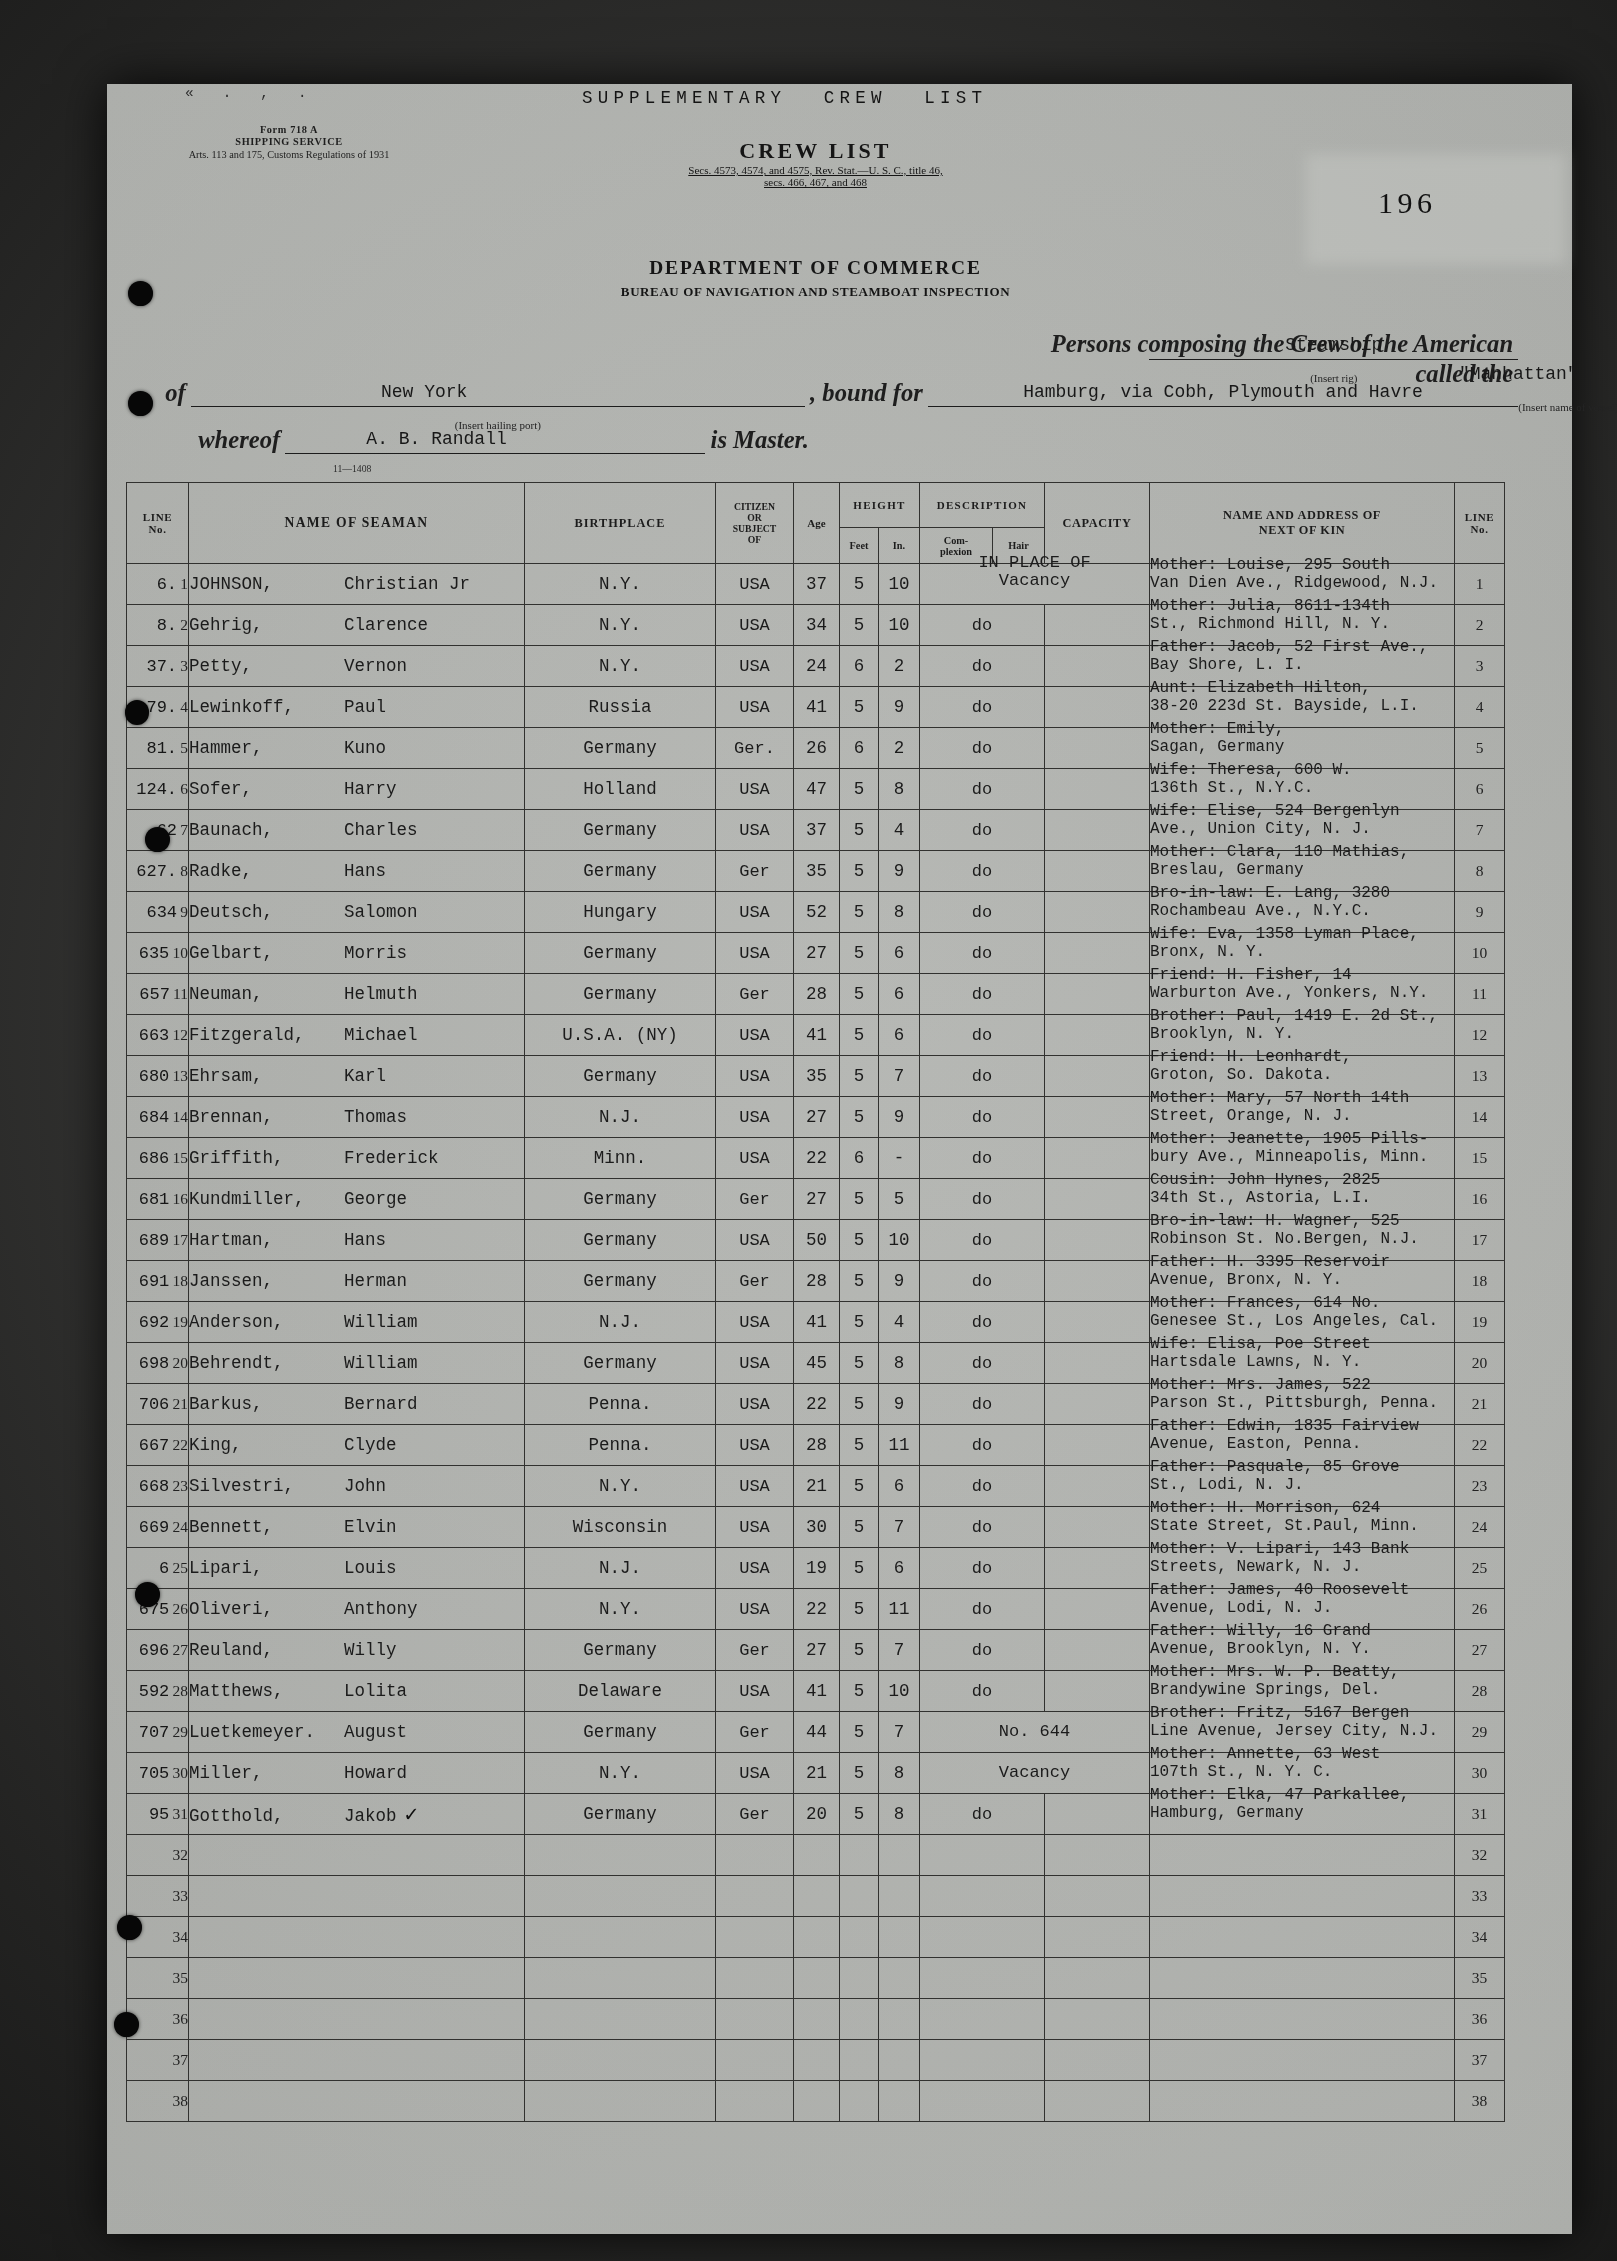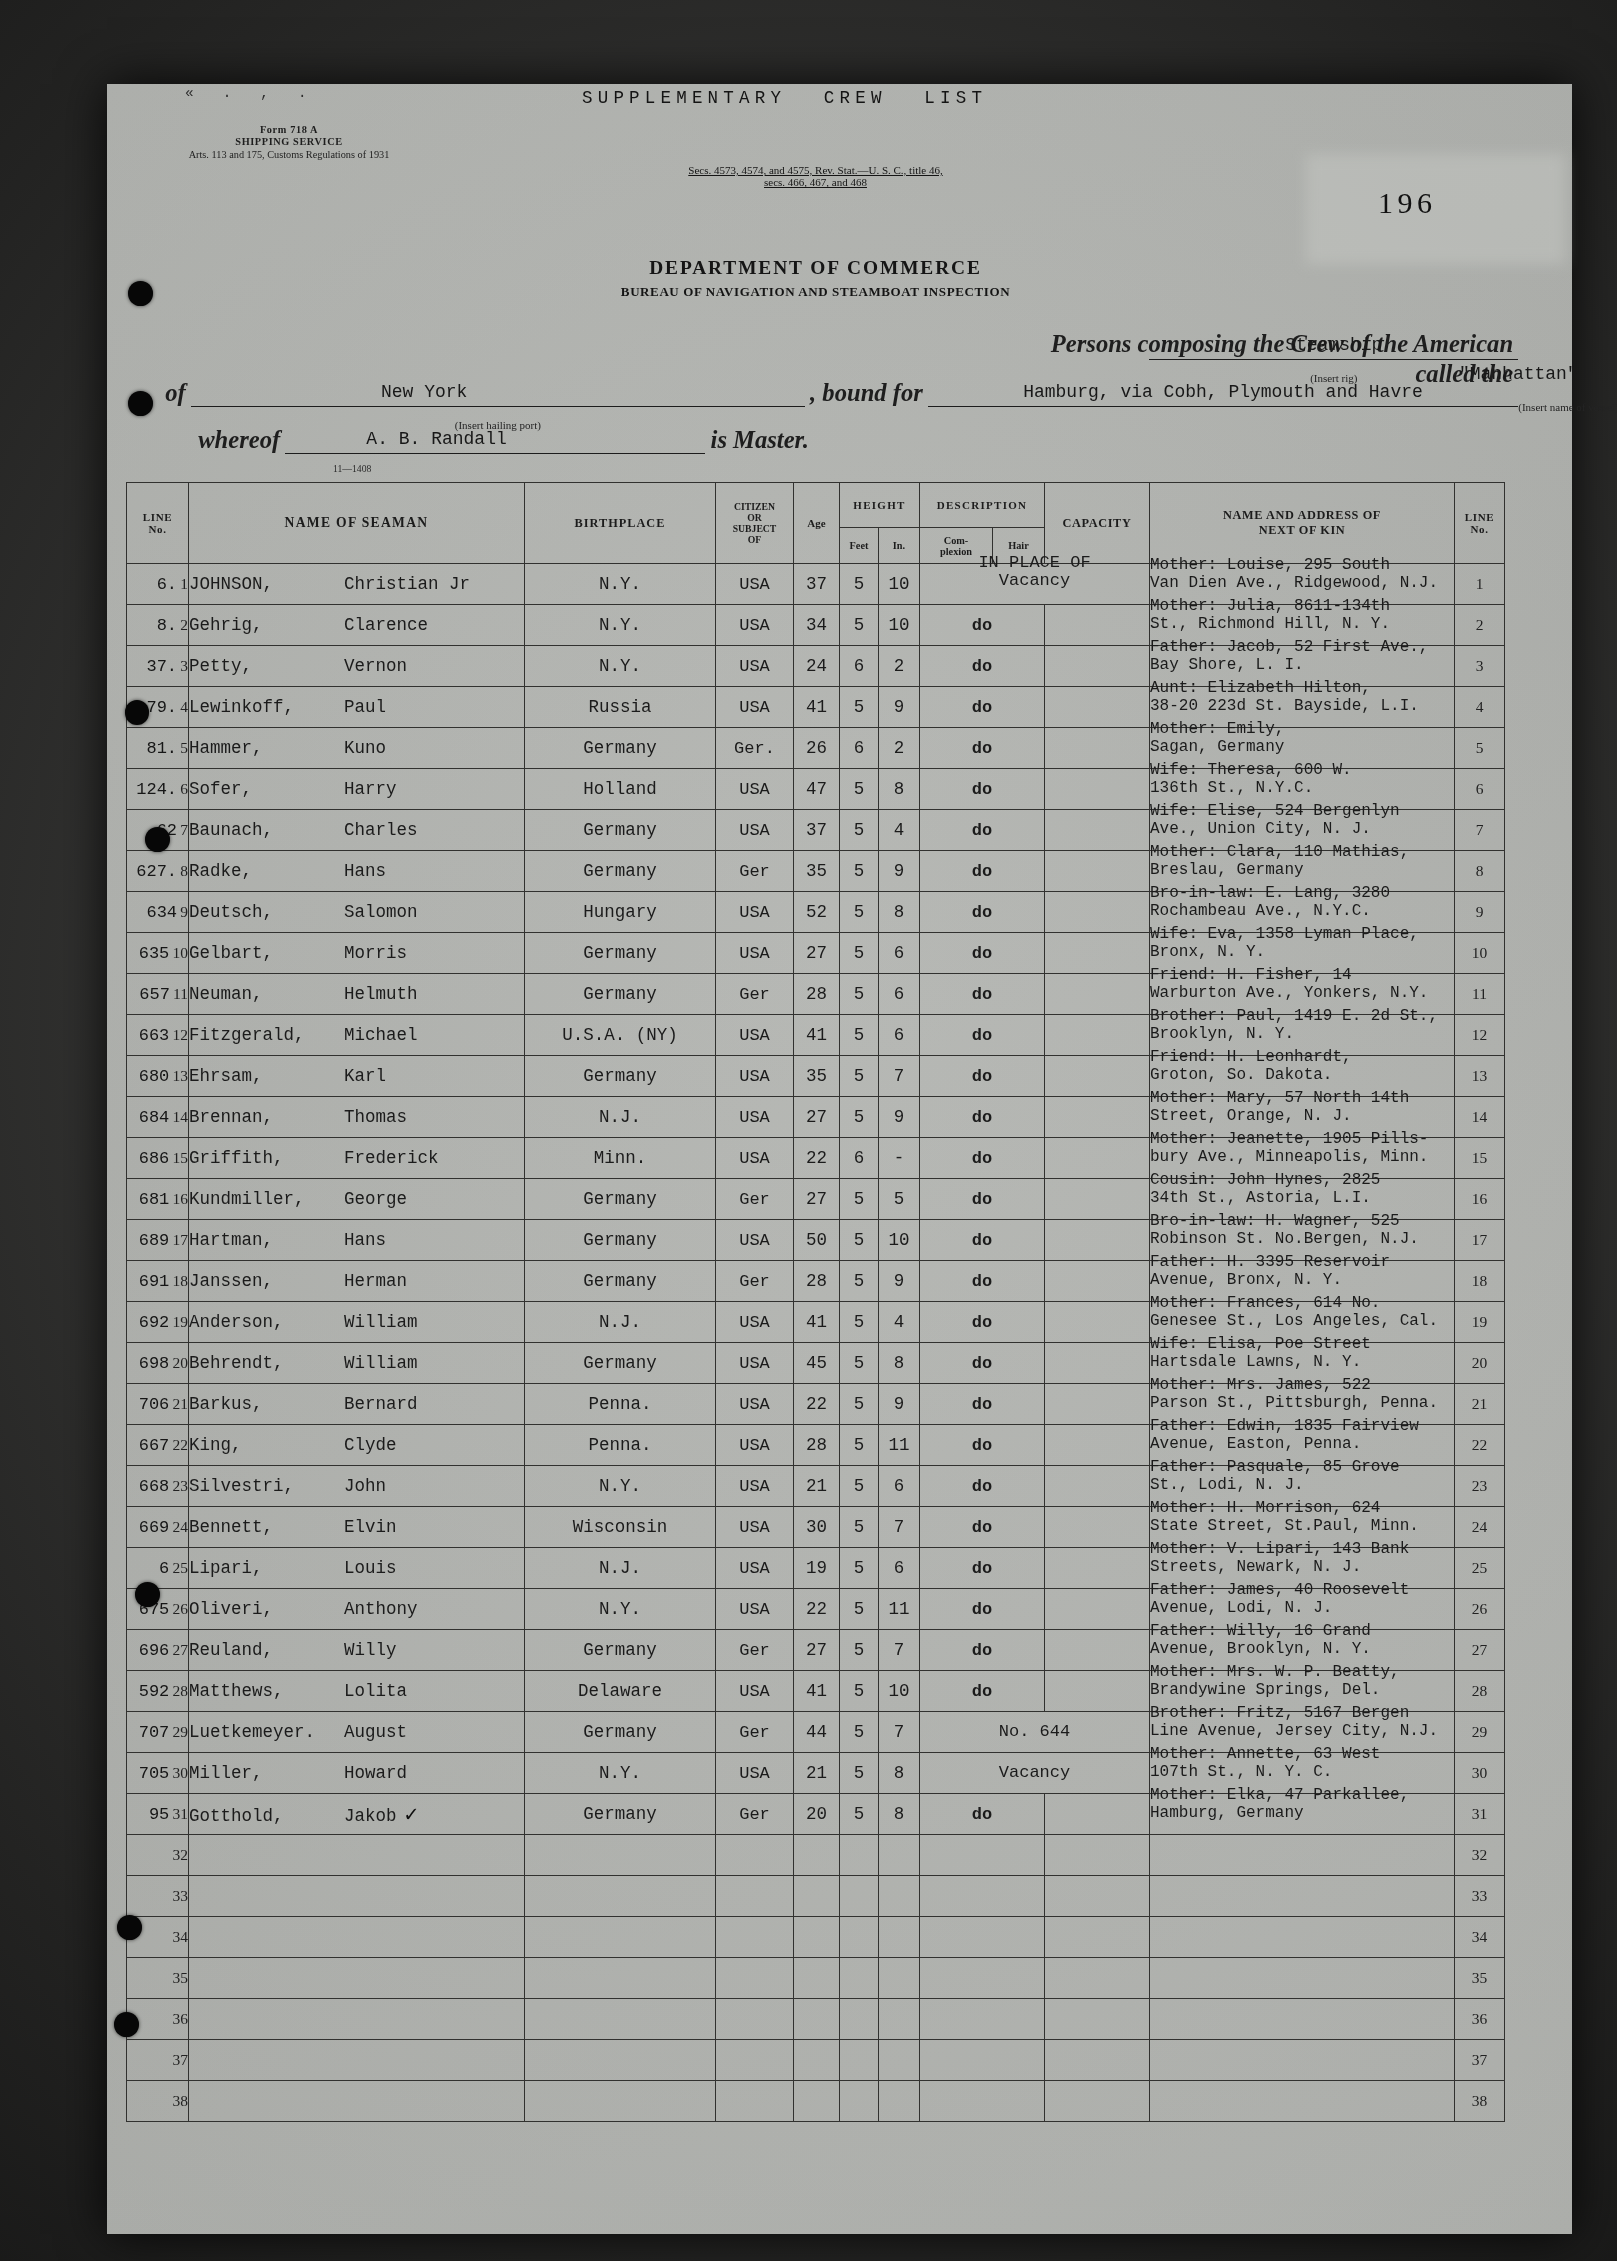--- a/index.html
+++ b/index.html
@@ -80,21 +80,21 @@
   tbody td { overflow:visible; }
   .c-lineL { text-align:right; padding-right:3.9px; white-space:nowrap; }
   .c-lineL .tno { font-family:"Liberation Mono", monospace; font-size:17px; color:#161616; }
   .c-lineL .pno { font-size:15.5px; margin-left:3.2px; }
   .c-name { padding-left:6.5px; white-space:nowrap; font-size:17.5px; }
   .c-name .nlast { display:inline-block; min-width:155px; }
   .c-name .handmark { font-family:"DejaVu Sans", sans-serif; font-size:19.4px; font-weight:700; color:#0e0e0e; }
   .c-bp { text-align:center; font-size:17.5px; }
   .c-cit { text-align:center; font-size:17px; }
   .c-age, .c-ft, .c-in { text-align:center; font-size:17.5px; }
-  .c-desc { text-align:center; font-size:17px;font-weight:bold; }
+  .c-desc { text-align:center; font-size:17px; }
   .c-wide { text-align:center; font-size:17px; }
   .c-wide .winner { line-height:18px; }
   .c-wide .winner.two { transform:translateY(-11.6px); }
   .c-kin { padding-left:3.9px; }
   .kinwrap { font-size:16px; line-height:18px; white-space:pre; transform:translateY(-10.3px); }
   .c-lineR { text-align:center; font-size:15.5px; }
 
   
   .punch { position:absolute; width:24.6px; height:24.6px; border-radius:50%;
     background:#070707; box-shadow:0 0 3.9px rgba(0,0,0,0.65); }
@@ -109,20 +109,21 @@
 
   <div class="light-patch"></div>
   <div class="page-num printed">196</div>
 
   <div class="form-ref">
     <div class="b">Form 718 A</div>
     <div class="b">SHIPPING SERVICE</div>
     <div>Arts. 113 and 175, Customs Regulations of 1931</div>
   </div>
 
+  <div class="hc crew-title" style="top:54px">CREW LIST</div>
   <div class="hc statute" style="top:80px">
     <div>Secs. 4573, 4574, and 4575, Rev. Stat.—U. S. C., title 46,</div>
     <div>secs. 466, 467, and 468</div>
   </div>
   <div class="hc dept" style="top:173px">DEPARTMENT OF COMMERCE</div>
   <div class="hc bureau" style="top:200px">BUREAU OF NAVIGATION AND STEAMBOAT INSPECTION</div>
 
   <div class="iline" style="left:21.3px; top:246px; width:1390px;flex-direction:column;">
     <span class="ilabel">Persons composing the Crew of the American</span>
     <span class="blank" style="width:369px;">

